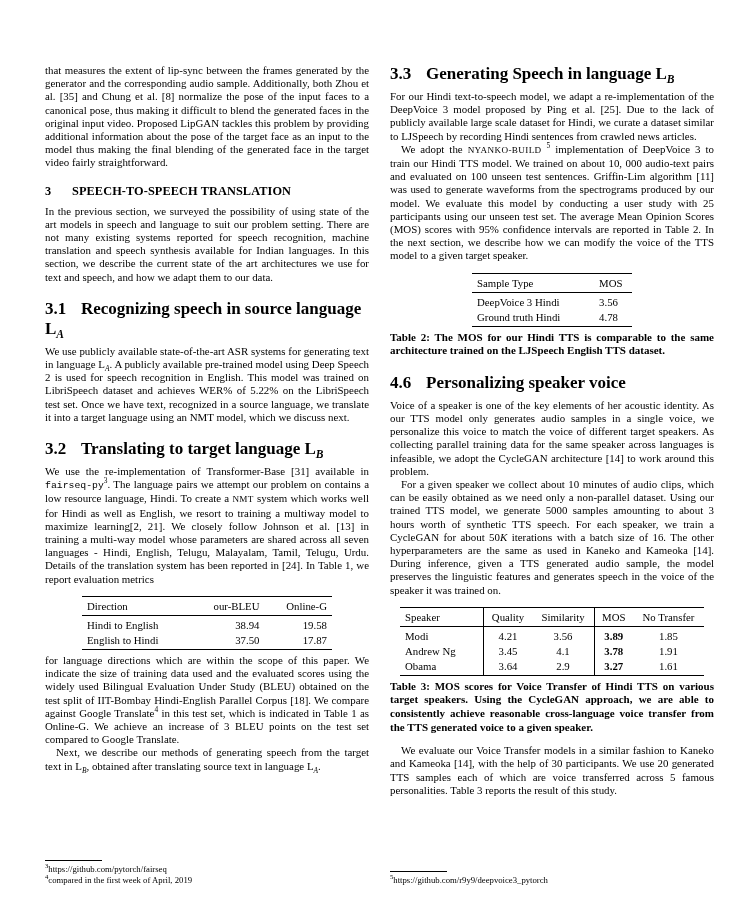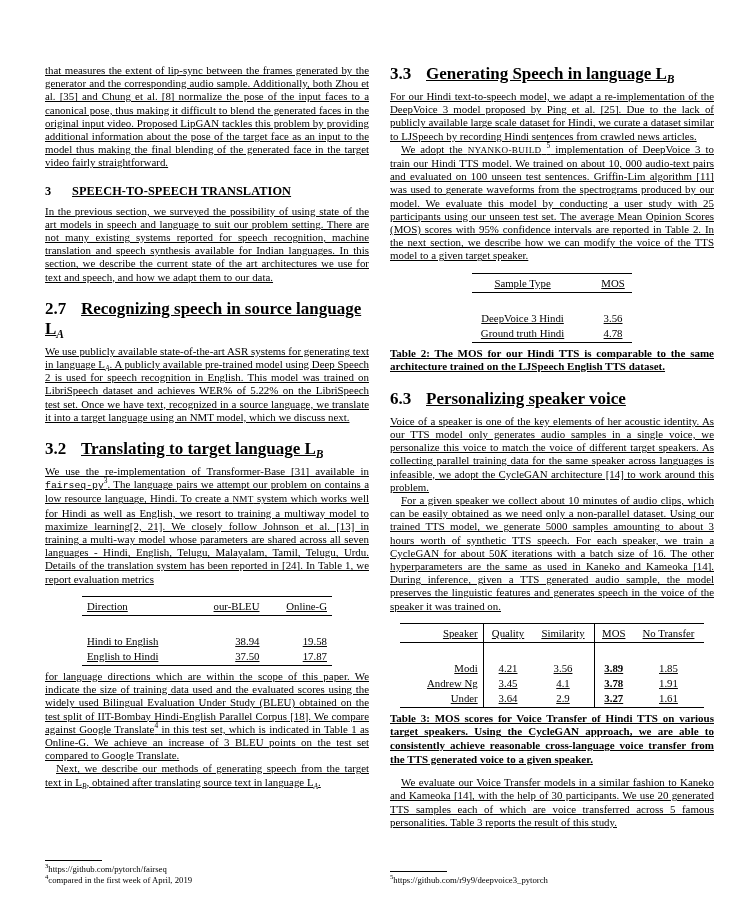--- a/index.html
+++ b/index.html
@@ -5,21 +5,21 @@
   html, body { margin: 0; padding: 0; }
   body {
     width: 743px; height: 908px;
     background: #ffffff;
     font-family: "Liberation Serif", serif;
     color: #000000;
     -webkit-font-smoothing: antialiased;
   }
   .page { position: relative; width: 743px; height: 908px; background: #ffffff; overflow: hidden; }
   .columns { position: absolute; left: 45px; top: 64px; display: flex; gap: 21px; }
-  .col { width: 324px; height: 828px; position: relative; text-decoration: underline; }
+  .col { width: 324px; height: 828px; position: relative; }
   .col > :first-child { margin-top: 0 !important; }
 
   p.body {
     font-size: 10.9px; line-height: 13.2px;
     text-align: justify; margin: 0;
   }
   p.indent { text-indent: 11px; }
 
   h2.sec {
     font-size: 12.3px; font-weight: bold; margin: 14px 0 6px 0;
@@ -40,31 +40,31 @@
   table.booktab {
     border-collapse: collapse;
     font-size: 10.8px;
     margin: 10px auto 4px auto;
   }
   table.booktab thead tr { border-top: 1.3px solid #000; border-bottom: 0.9px solid #000; }
   table.booktab tbody tr:last-child { border-bottom: 1.3px solid #000; }
   table.booktab th { font-weight: normal; padding: 2px 5px; }
   table.booktab td { padding: 1.5px 5px; }
   table.booktab thead th { padding-top: 3px; padding-bottom: 3px; }
-  table.booktab tbody tr:first-child td { padding-top: 19px; }
+  table.booktab tbody tr:first-child td { padding-top: 3px; }
   table.booktab tbody tr:last-child td { padding-bottom: 3px; }
   .t1 th, .t1 td { text-align: right; }
   .t1 th:first-child, .t1 td:first-child { text-align: left; }
   .t1 th, .t1 td { padding-left: 14px; }
 
-  .t2 th, .t2 td { text-align: center; }
+  .t2 th, .t2 td { text-align: left; }
   .t2 th:last-child, .t2 td:last-child { padding-left: 26px; }
 
   .t3 th, .t3 td { text-align: center; padding-left: 8px; padding-right: 8px; }
-  .t3 th:first-child, .t3 td:first-child { text-align: right; min-width: 62px; }
+  .t3 th:first-child, .t3 td:first-child { text-align: left; min-width: 62px; }
   .t3 .vl { border-left: 0.9px solid #000; }
   .t3 td.bold { font-weight: bold; }
 
   .caption-center {
     font-size: 10.9px; font-weight: bold; text-align: center;
     margin: 0 0 8px 0;
   }
   .caption-block {
     font-size: 11px; font-weight: bold; text-align: justify;
     line-height: 13.6px; margin: 4px 0 10px 0;
@@ -83,21 +83,21 @@
 
     <div class="col">
       <p class="body"><span>that measures the extent of lip-sync between the frames generated by the generator and the corresponding audio sample. Additionally, both Zhou et al. [35] and Chung et al. [8] normalize the pose of the input faces to a canonical pose, thus making it difficult to blend the generated faces in the original input video. Proposed LipGAN tackles this problem by providing additional information about the pose of the target face as an input to the model thus making the final blending of the generated face in the target video fairly straightforward.</span></p>
 
       <h2 class="sec">
         <span class="hnum2">3</span><span>SPEECH-TO-SPEECH TRANSLATION</span>
       </h2>
       <p class="body"><span>In the previous section, we surveyed the possibility of using state of the art models in speech and language to suit our problem setting. There are not many existing systems reported for speech recognition, machine translation and speech synthesis available for Indian languages. In this section, we describe the current state of the art architectures we use for text and speech, and how we adapt them to our data.</span></p>
 
       <h3 class="subsec">
-        <span class="hnum3">2.7</span><span><span>Recognizing speech in source language L</span><span class="run-sub">A</span></span>
+        <span class="hnum3">3.1</span><span><span>Recognizing speech in source language L</span><span class="run-sub">A</span></span>
       </h3>
       <p class="body"><span>We use publicly available state-of-the-art ASR systems for generating text in language L</span><span class="run-sub">A</span><span>. A publicly available pre-trained model using Deep Speech 2 is used for speech recognition in English. This model was trained on LibriSpeech dataset and achieves WER% of 5.22% on the LibriSpeech test set. Once we have text, recognized in a source language, we translate it into a target language using an NMT model, which we discuss next.</span></p>
 
       <h3 class="subsec">
         <span class="hnum3">3.2</span><span><span>Translating to target language L</span><span class="run-sub">B</span></span>
       </h3>
       <p class="body"><span>We use the re-implementation of Transformer-Base [31] available in </span><span class="run-mono">fairseq-py</span><span class="run-sup">3</span><span>. The language pairs we attempt our problem on contains a low resource language, Hindi. To create a </span><span class="run-sc">NMT</span><span> system which works well for Hindi as well as English, we resort to training a multiway model to maximize learning[2, 21]. We closely follow Johnson et al. [13] in training a multi-way model whose parameters are shared across all seven languages - Hindi, English, Telugu, Malayalam, Tamil, Telugu, Urdu. Details of the translation system has been reported in [24]. In Table 1, we report evaluation metrics</span></p>
 
       <table class="booktab t1" style="width:250px">
         <thead>
@@ -152,21 +152,21 @@
           </tr>
           <tr>
             <td>Ground truth Hindi</td>
             <td>4.78</td>
           </tr>
         </tbody>
       </table>
       <p class="caption-block">Table 2: The MOS for our Hindi TTS is comparable to the same architecture trained on the LJSpeech English TTS dataset.</p>
 
       <h3 class="subsec">
-        <span class="hnum3">6.3</span><span>Personalizing speaker voice</span>
+        <span class="hnum3">4.6</span><span>Personalizing speaker voice</span>
       </h3>
       <p class="body"><span>Voice of a speaker is one of the key elements of her acoustic identity. As our TTS model only generates audio samples in a single voice, we personalize this voice to match the voice of different target speakers. As collecting parallel training data for the same speaker across languages is infeasible, we adopt the CycleGAN architecture [14] to work around this problem.</span></p>
       <p class="body indent"><span>For a given speaker we collect about 10 minutes of audio clips, which can be easily obtained as we need only a non-parallel dataset. Using our trained TTS model, we generate 5000 samples amounting to about 3 hours worth of synthetic TTS speech. For each speaker, we train a CycleGAN for about 50</span><span class="run-it">K</span><span> iterations with a batch size of 16. The other hyperparameters are the same as used in Kaneko and Kameoka [14]. During inference, given a TTS generated audio sample, the model preserves the linguistic features and generates speech in the voice of the speaker it was trained on.</span></p>
 
       <table class="booktab t3" style="width:304px">
         <thead>
           <tr>
             <th>Speaker</th>
             <th class="vl">Quality</th>
             <th>Similarity</th>
@@ -183,21 +183,21 @@
             <td>1.85</td>
           </tr>
           <tr>
             <td>Andrew Ng</td>
             <td class="vl">3.45</td>
             <td>4.1</td>
             <td class="vl bold">3.78</td>
             <td>1.91</td>
           </tr>
           <tr>
-            <td>Under</td>
+            <td>Obama</td>
             <td class="vl">3.64</td>
             <td>2.9</td>
             <td class="vl bold">3.27</td>
             <td>1.61</td>
           </tr>
         </tbody>
       </table>
       <p class="caption-block">Table 3: MOS scores for Voice Transfer of Hindi TTS on various target speakers. Using the CycleGAN approach, we are able to consistently achieve reasonable cross-language voice transfer from the TTS generated voice to a given speaker.</p>
 
       <p class="body indent"><span>We evaluate our Voice Transfer models in a similar fashion to Kaneko and Kameoka [14], with the help of 30 participants. We use 20 generated TTS samples each of which are voice transferred across 5 famous personalities. Table 3 reports the result of this study.</span></p>

